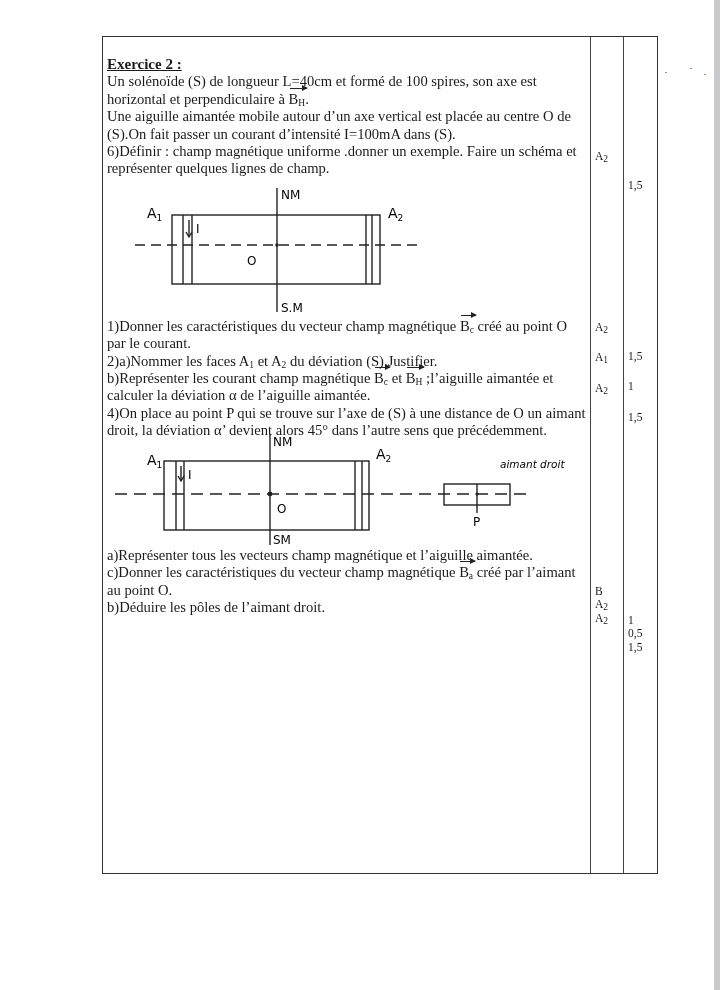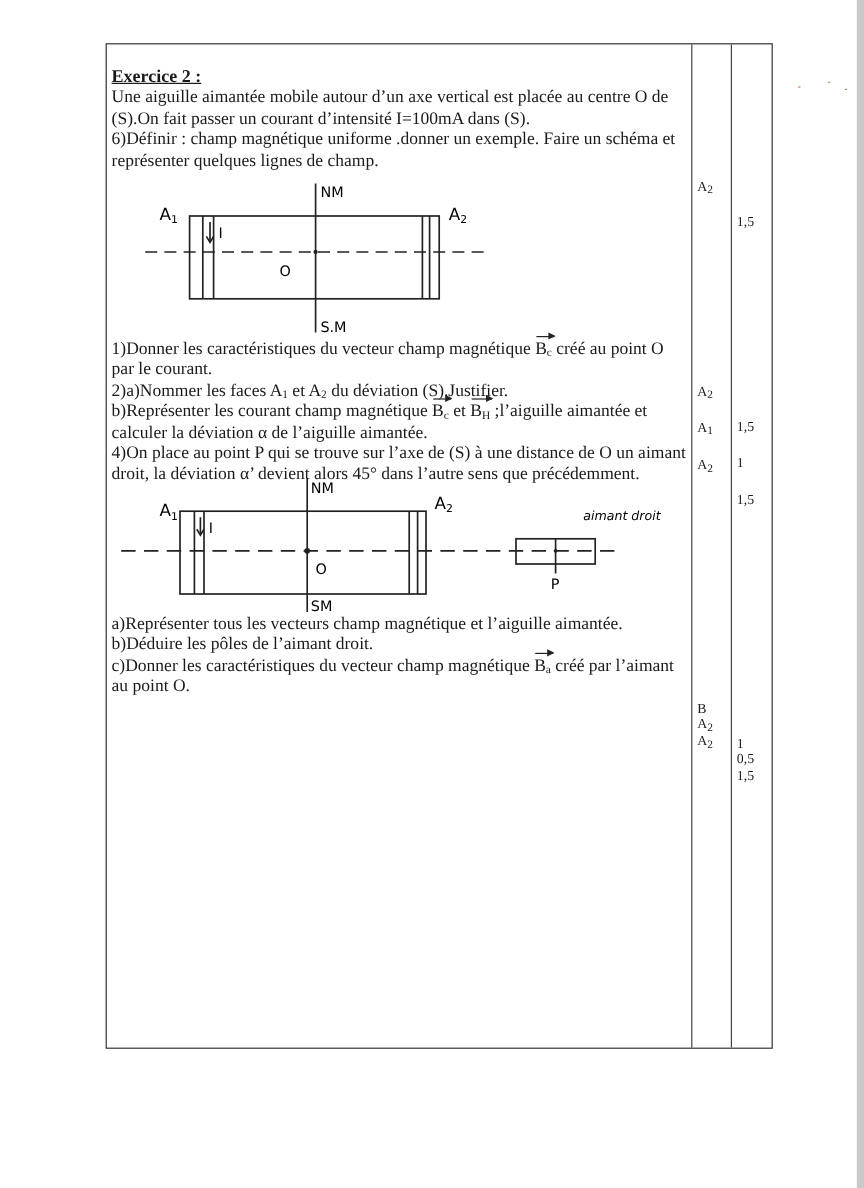--- a/index.html
+++ b/index.html
@@ -1,21 +1,21 @@
 <!DOCTYPE html>
 <html><head>
 <meta charset="utf-8">
 <style>
   html, body { margin:0; padding:0; }
   body {
     width:720px; height:990px; background:#ffffff; position:relative; overflow:hidden;
     font-family:"Liberation Serif", serif; color:#1a1a1a;
   }
   .scan-edge { position:absolute; right:0; top:0; width:6px; height:990px; background:#c9c9c9; }
-  .sheet-table { position:absolute; left:88px; top:36px; width:556px; height:838px;
+  .sheet-table { position:absolute; left:102px; top:36px; width:556px; height:838px;
     border:1.5px solid #333; box-sizing:border-box; }
   .col-div { position:absolute; top:0; bottom:0; width:0; border-left:1.3px solid #444; }
   .col-div.c1 { left:487px; }
   .col-div.c2 { left:520px; }
   .content { position:absolute; left:4px; top:19px; width:480px; font-size:14.6px; line-height:17.4px; }
   .content p { margin:0; }
   .title { font-weight:bold; text-decoration:underline; font-size:15px; }
   .vec { position:relative; display:inline-block; }
   .vec::before { content:""; position:absolute; left:1px; right:-2px; top:-3px; border-top:1.2px solid #222; }
   .vec::after { content:""; position:absolute; right:-3px; top:-6px; width:0; height:0;
@@ -35,20 +35,21 @@
 <div class="speck" style="left:665px;top:72px"></div>
 <div class="speck" style="left:690px;top:68px"></div>
 <div class="speck" style="left:704px;top:74px"></div>
 
 <div class="sheet-table">
   <div class="col-div c1"></div>
   <div class="col-div c2"></div>
 
   <div class="content">
     <p class="title">Exercice 2 :</p>
+    <p><span>Un solénoïde (S) de longueur L=40cm et formé de 100 spires,  son axe est horizontal et perpendiculaire à </span><span class="vec"><span>B</span><sub>H</sub></span><span>.</span></p>
     <p>Une aiguille aimantée mobile autour d’un axe vertical est placée au centre O de (S).On fait passer un courant d’intensité I=100mA dans (S).</p>
     <p>6)Définir : champ magnétique uniforme .donner un exemple. Faire un schéma et représenter quelques  lignes de champ.</p>
 
     <svg class="diagram" width="480" height="140" viewBox="0 0 480 140">
       <g stroke="#222" stroke-width="1.4" fill="none">
         <rect x="65" y="37" width="208" height="69"></rect>
         <line x1="76" y1="37" x2="76" y2="106"></line>
         <line x1="85" y1="37" x2="85" y2="106"></line>
         <line x1="259" y1="37" x2="259" y2="106"></line>
         <line x1="265" y1="37" x2="265" y2="106"></line>
@@ -91,22 +92,22 @@
       <text x="269" y="27" class="hand" font-size="14"><tspan>A</tspan><tspan font-size="9" dy="3">2</tspan></text>
       <text x="166" y="14" class="hand" font-size="12">NM</text>
       <text x="166" y="112" class="hand" font-size="12">SM</text>
       <text x="81" y="47" class="hand" font-size="12">I</text>
       <text x="170" y="81" class="hand" font-size="12">O</text>
       <text x="366" y="94" class="hand" font-size="12">P</text>
       <text x="393" y="36" class="hand" font-size="10.5" font-style="italic">aimant droit</text>
     </svg>
 
     <p>a)Représenter  tous les vecteurs champ  magnétique et l’aiguille aimantée.</p>
+    <p><span>c)Donner les caractéristiques du vecteur champ magnétique </span><span class="vec"><span>B</span><sub>a</sub></span><span>  créé par l’aimant au point O.</span></p>
     <p>b)Déduire les pôles de l’aimant droit.</p>
-    <p><span>c)Donner les caractéristiques du vecteur champ magnétique </span><span class="vec"><span>B</span><sub>a</sub></span><span>  créé par l’aimant au point O.</span></p>
   </div>
 
   <div class="grade lvl" style="top:113px"><span>A</span><sub>2</sub></div>
   <div class="grade pts" style="top:113px">1,5</div>
 
   <div class="grade lvl" style="top:284px"><span>A</span><sub>2</sub></div>
   <div class="grade pts" style="top:284px">1,5</div>
 
   <div class="grade lvl" style="top:314px"><span>A</span><sub>1</sub></div>
   <div class="grade pts" style="top:314px">1</div>

